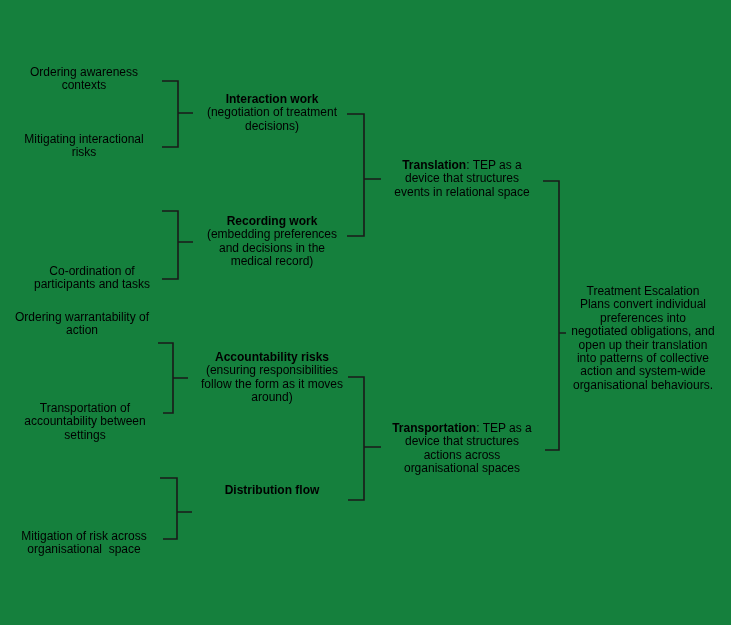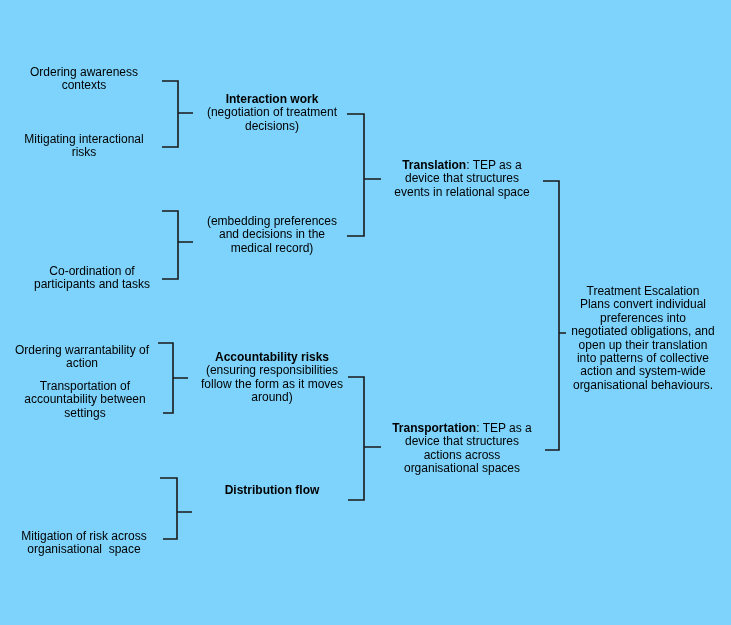--- a/index.html
+++ b/index.html
@@ -1,20 +1,20 @@
 <!DOCTYPE html>
 <html><head>
 <meta charset="utf-8">
 <style>
   html, body { margin: 0; padding: 0; background: #ffffff; }
   .canvas {
     position: relative;
     width: 731px;
     height: 625px;
-    background: #7dd3fc;
+    background: #15803d;
     font-family: "Liberation Sans", sans-serif;
     font-size: 12px;
     line-height: 13.4px;
     color: #000000;
     overflow: hidden;
   }
   .tb { position: absolute; text-align: center; }
   .b { font-weight: bold; }
   svg.lines {
     position: absolute;
@@ -42,33 +42,34 @@
     <path d="M543 181 H559 V450 H545 M559 333 H566"></path>
   </svg>
 
   <div class="tb" style="left:4px; top:66px; width:160px">Ordering awareness<br>contexts</div>
 
   <div class="tb" style="left:4px; top:133px; width:160px">Mitigating interactional<br>risks</div>
 
 
   <div class="tb" style="left:12px; top:265px; width:160px">Co-ordination of<br>participants and tasks</div>
 
-  <div class="tb" style="left:2px; top:344px; width:160px">Ordering warrantability of<br>action</div>
+  <div class="tb" style="left:2px; top:311px; width:160px">Ordering warrantability of<br>action</div>
 
-  <div class="tb" style="left:5px; top:380px; width:160px">Transportation of<br>accountability between<br>settings</div>
+  <div class="tb" style="left:5px; top:402px; width:160px">Transportation of<br>accountability between<br>settings</div>
 
 
   <div class="tb" style="left:4px; top:530px; width:160px">Mitigation of risk across<br>organisational&nbsp; space</div>
 
   <div class="tb" style="left:182px; top:93px; width:180px">
     <div class="b">Interaction work</div>
     <div>(negotiation of treatment<br>decisions)</div>
   </div>
 
   <div class="tb" style="left:182px; top:215px; width:180px">
+    <div class="b">Recording work</div>
     <div>(embedding preferences<br>and decisions in the<br>medical record)</div>
   </div>
 
   <div class="tb" style="left:182px; top:351px; width:180px">
     <div class="b">Accountability risks</div>
     <div>(ensuring responsibilities<br>follow the form as it moves<br>around)</div>
   </div>
 
   <div class="tb" style="left:182px; top:484px; width:180px">
     <div class="b">Distribution flow</div>

